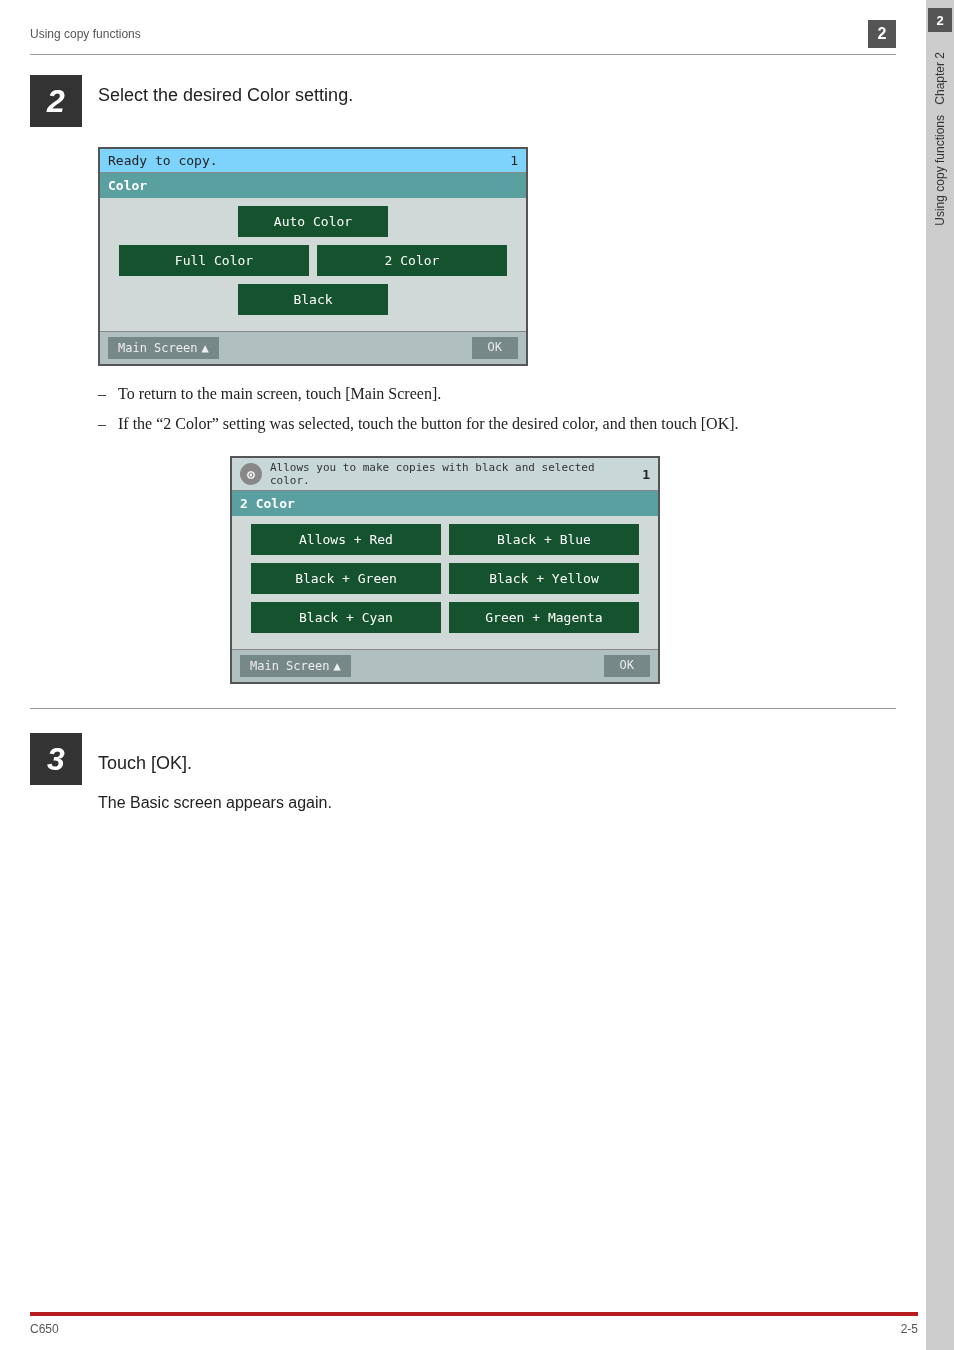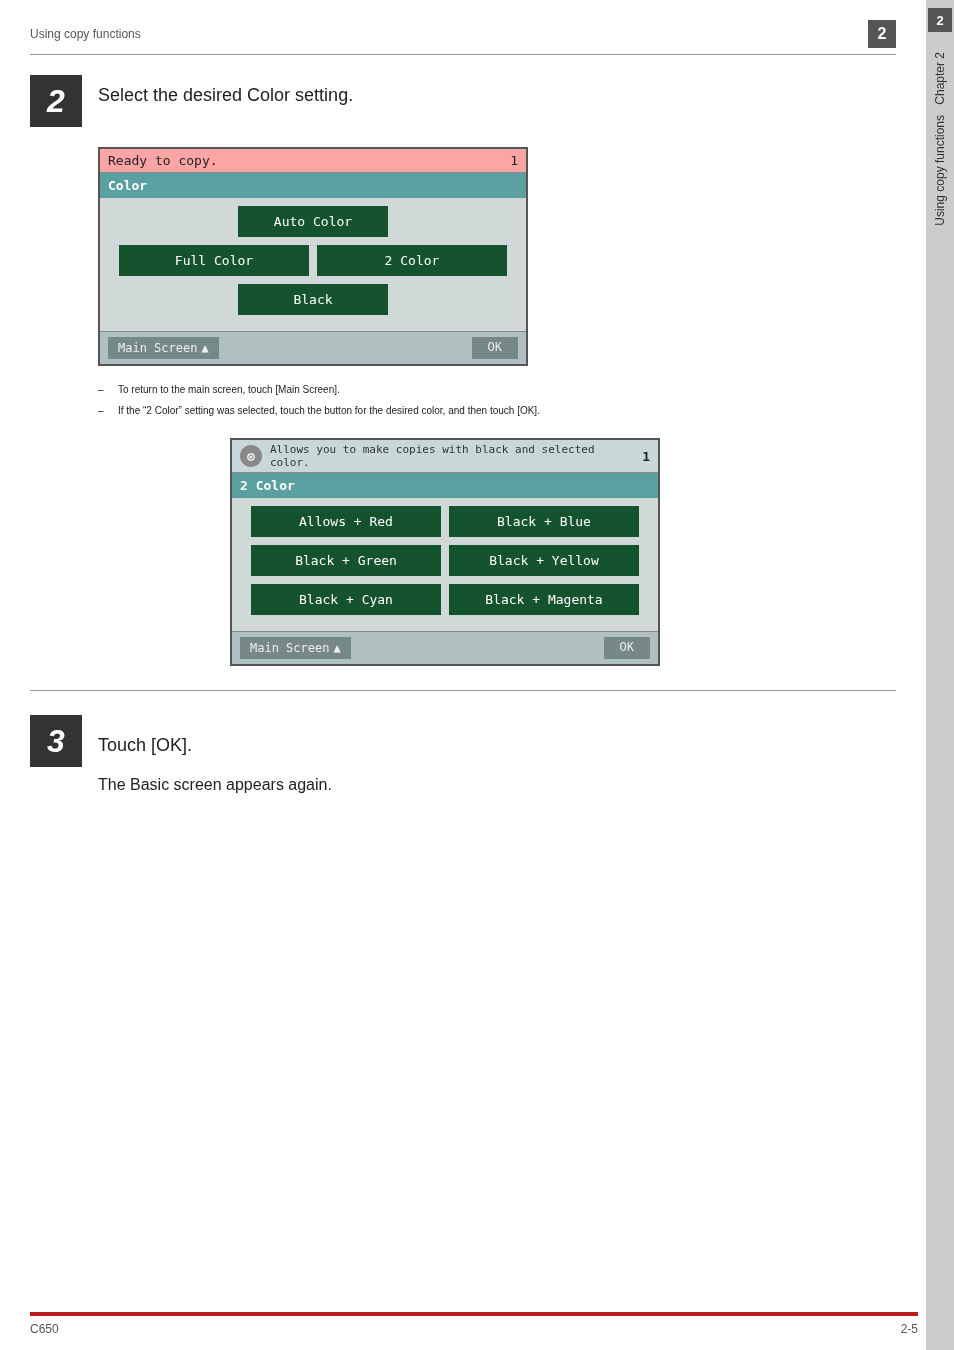--- a/index.html
+++ b/index.html
@@ -115,21 +115,21 @@
 
     
     .screen-mockup {
       margin-left: 68px;
       margin-bottom: 16px;
       border: 2px solid #555;
       width: 430px;
       background: #e8e8e8;
     }
     .screen-status-bar {
-      background: #fca5a5;
+      background: #7dd3fc;
       padding: 4px 8px;
       font-family: monospace;
       font-size: 13px;
       display: flex;
       justify-content: space-between;
       border-bottom: 1px solid #888;
     }
     .screen-title-bar {
       background: #5ba0a0;
       color: #fff;
@@ -198,22 +198,23 @@
     
     .bullet-list {
       margin-left: 68px;
       margin-bottom: 20px;
       list-style: none;
     }
     .bullet-list li {
       padding-left: 20px;
       position: relative;
       margin-bottom: 6px;
-      font-size: 10px;
+      font-size: 16px;
       line-height: 1.5;
+      font-family: Liberation Serif, serif;
     }
     .bullet-list li::before {
       content: '–';
       position: absolute;
       left: 0;
     }
 
     
     .screen-mockup2 {
       margin-left: 200px;
@@ -347,21 +348,21 @@
       <div class="screen-row">
         <button class="screen-btn wide">Allows + Red</button>
         <button class="screen-btn wide">Black + Blue</button>
       </div>
       <div class="screen-row">
         <button class="screen-btn wide">Black + Green</button>
         <button class="screen-btn wide">Black + Yellow</button>
       </div>
       <div class="screen-row">
         <button class="screen-btn wide">Black + Cyan</button>
-        <button class="screen-btn wide">Black + Magenta</button>
+        <button class="screen-btn wide">Green + Magenta</button>
       </div>
     </div>
     <div class="screen-footer">
       <button class="screen-footer-btn">
         <span>Main Screen</span>
         <span>▲</span>
       </button>
       <button class="screen-footer-ok">OK</button>
     </div>
   </div>

